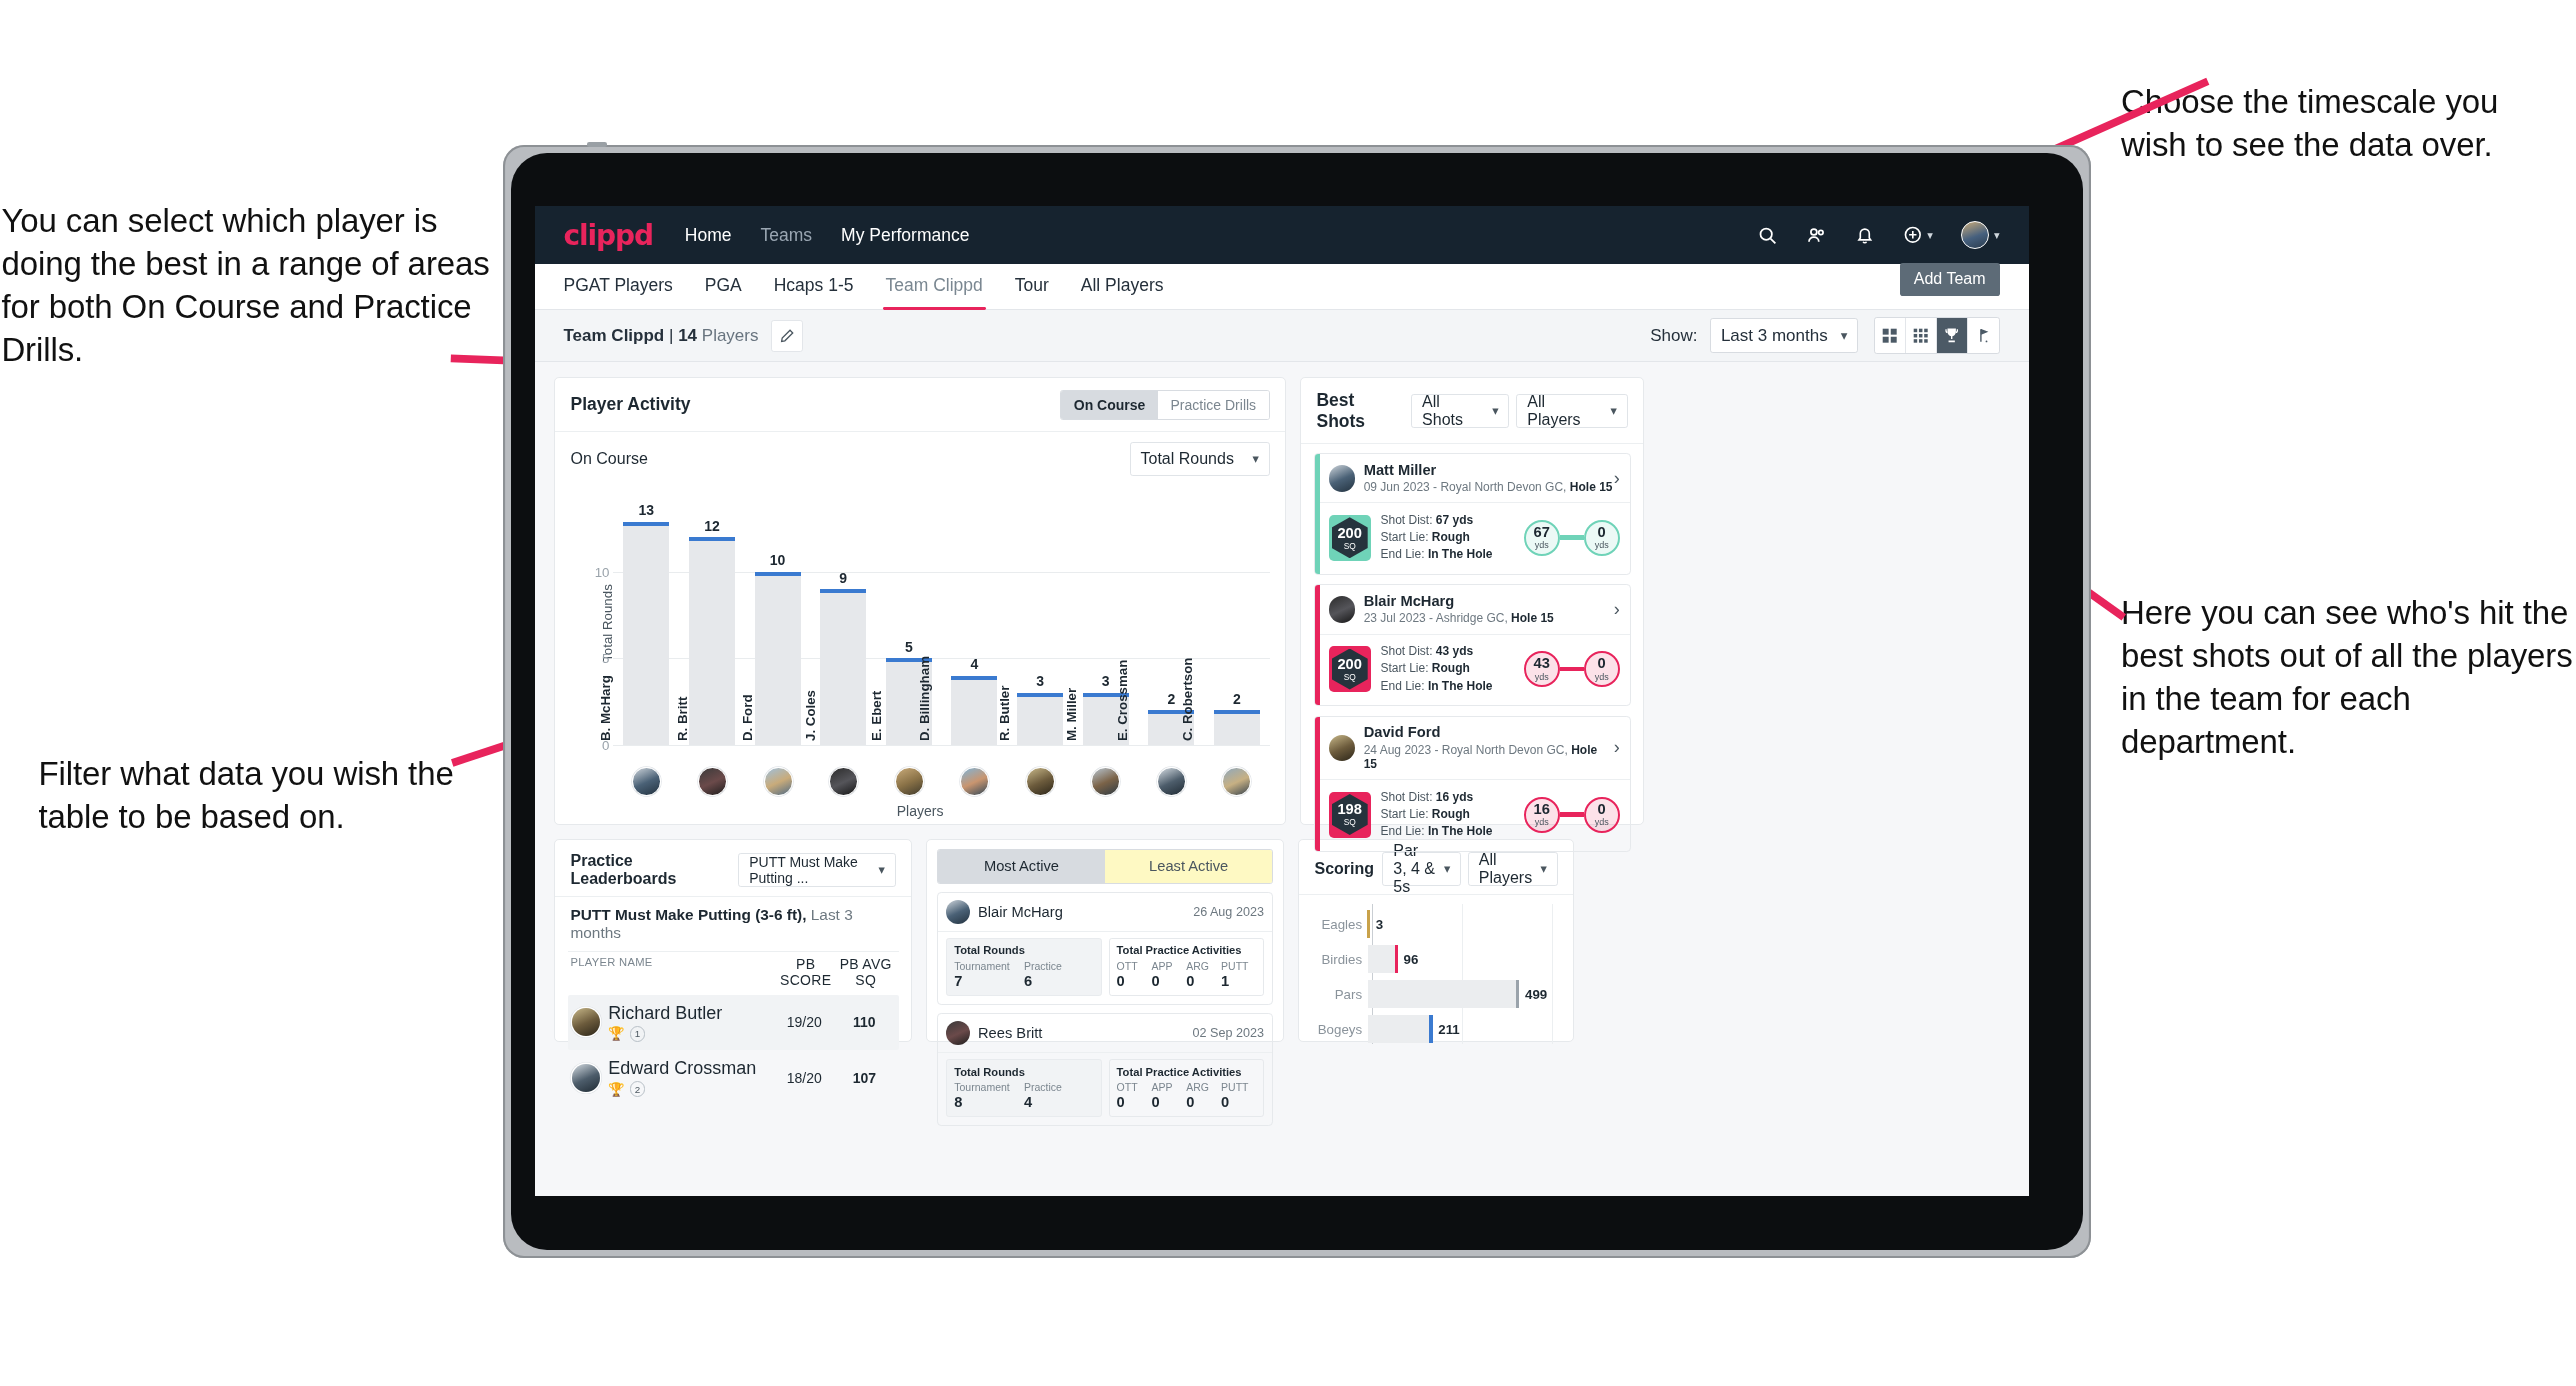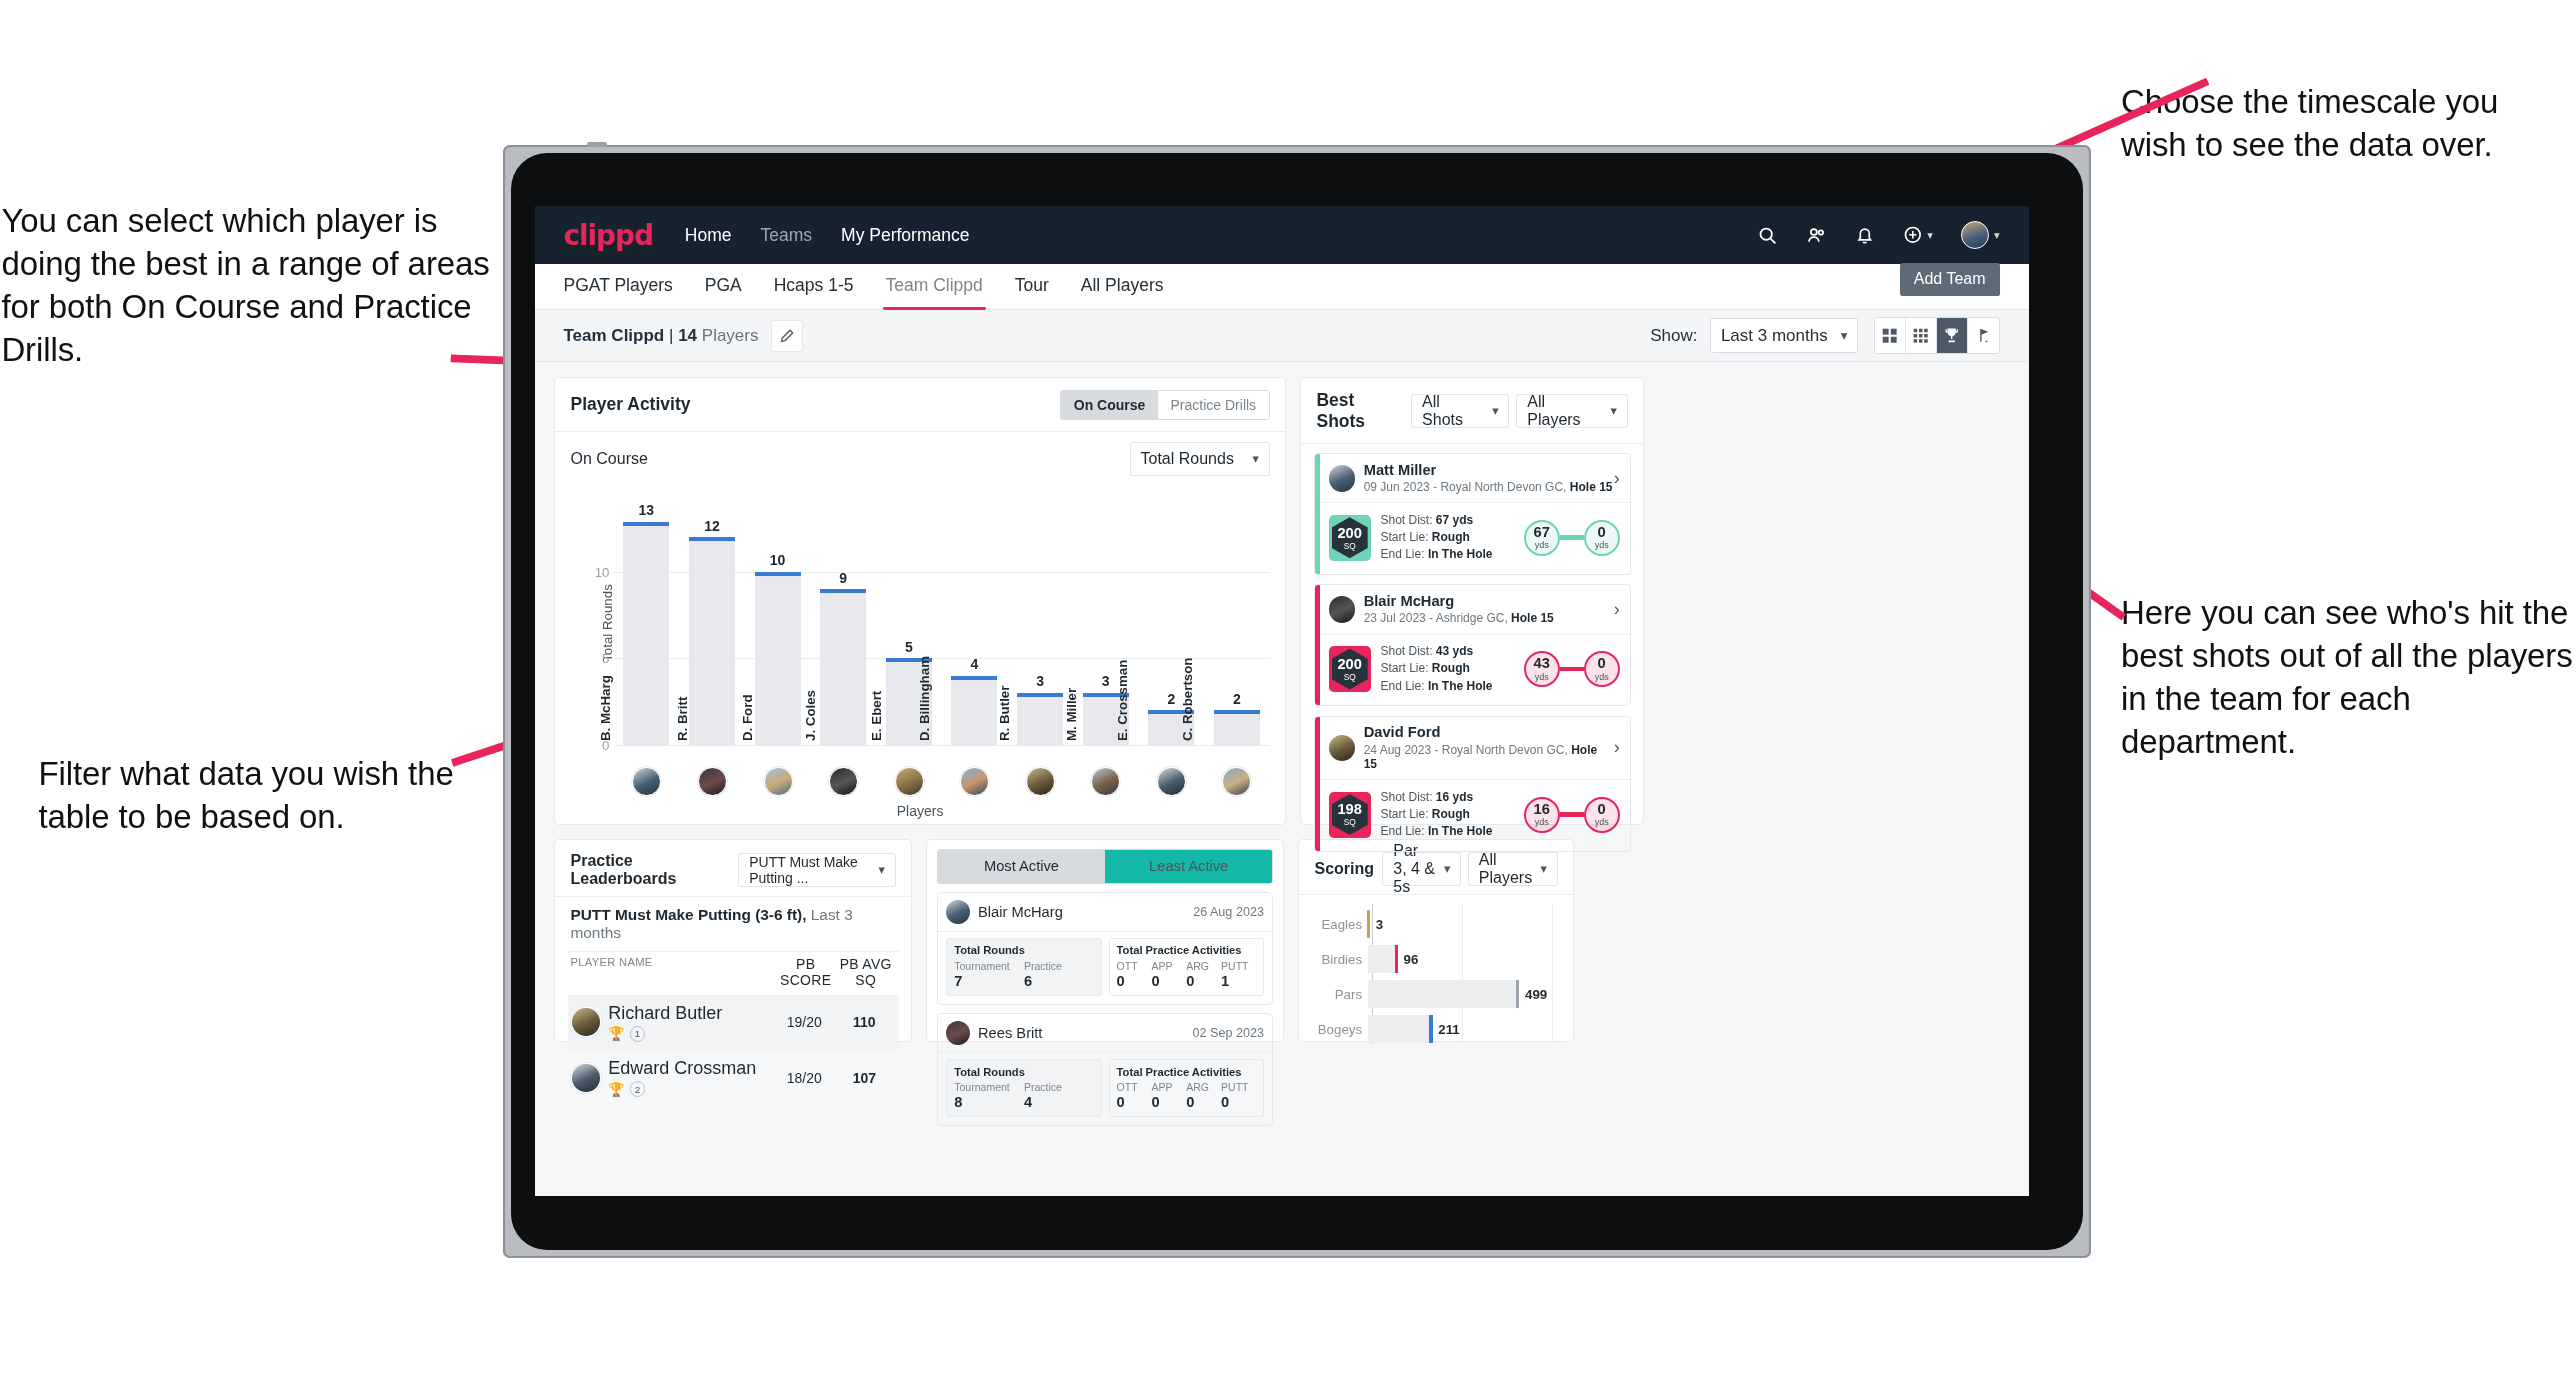--- a/index.html
+++ b/index.html
@@ -11,21 +11,21 @@
   #anno-left-top   { left:1.4px;   top:200px;  width:490px; }
   #anno-left-bot   { left:1.4px;   top:753px; width:483px;padding-left:37px; }
   #anno-right-top  { left:2121px; top:81px;  width:448px; }
   #anno-right-mid  { left:2121px; top:592px;  width:455px; }
   #anno-right-bot  { left:2121px; top:890px; width:455px; }
 
   .arrow { position:absolute; pointer-events:none; }
 
   
   #tablet { position:absolute; left:503px; top:145px; width:1588px; height:1113px;
-            background:#b9bcc0; border-radius:7px;
+            background:#b9bcc0; border-radius:21px;
             box-shadow: inset 0 0 0 2.1px #8d9195; }
   #tablet:before { content:""; position:absolute; left:84px; top:-3.5px; width:19.6px; height:5.6px; background:#9aa0a5; border-radius:2.1px;}
   #bezel { position:absolute; left:7.7px; top:7.7px; right:7.7px; bottom:7.7px; background:#0c0e10; border-radius:36px; }
   #screen { position:absolute; left:31.5px; top:61px; width:1494px; height:990px; background:#f6f7f9; overflow:hidden; }
 
   
   #navbar { height:58px; background:#16232f; display:flex; align-items:center; padding:0 29px; }
   .brand { color:#e8245c; font-size:28px; font-weight:700; letter-spacing:-1.1px; margin-right:32px; font-family:"DejaVu Sans", sans-serif; }
   .navlink { color:#ffffff; font-size:17.5px; margin-right:29px; }
   .navlink.dim { color:#9aa6b2; }
@@ -134,21 +134,21 @@
   .lbrow.hl { background:#f1f3f5; border-radius:2.1px; }
   .lb-av { width:28px; height:28px; border-radius:50%; margin-right:8.4px; flex:0 0 auto; box-shadow:0 0 0 1.4px #fff, 0 0 0 2.1px #dfe3e7; }
   .lb-name { font-size:18px; color:#1d2831; }
   .lb-badges { display:flex; align-items:center; margin-top:2.1px; }
   .trophy { font-size:13.3px; line-height:1; }
   .rank { width:15.4px; height:15.4px; border-radius:50%; border:0.7px solid #b8c0c7; font-size:9.8px; color:#4a565f; display:flex; align-items:center; justify-content:center; margin-left:4.9px; }
   .c-score { width:60px; text-align:center; font-size:14px; color:#1d2831; }
   .c-sq { width:60px; text-align:center; font-size:14px; font-weight:700; color:#1d2831; }
 
   .tabs2 { display:flex; margin:8.4px 9.8px 0 9.8px; border:0.7px solid #d8dce1; border-radius:2.8px; overflow:hidden; }
-  .tabs2 div { flex:1; text-align:center; padding:8.4px 0; font-size:14.7px; color:#4a565f; background:#14b8a6; }
+  .tabs2 div { flex:1; text-align:center; padding:8.4px 0; font-size:14.7px; color:#4a565f; background:#fef9c3; }
   .tabs2 div.on { background:#d7dbe0; color:#1d2831; }
   .actcard { margin:8.4px 9.8px 0 9.8px; border:0.7px solid #e6e9ec; border-radius:4.2px; }
   .ac-hd { display:flex; align-items:center; padding:7px 8.4px; }
   .ac-av { width:24px; height:24px; border-radius:50%; margin-right:7.7px; }
   .ac-name { font-size:14.7px; color:#1d2831; }
   .ac-date { margin-left:auto; font-size:12.6px; color:#6d7880; }
   .ac-body { display:flex; gap:7px; padding:5.6px 8.4px 8.4px 8.4px; border-top:0.7px solid #eceff1; }
   .mini { flex:1; border:0.7px solid #e6e9ec; border-radius:2.8px; padding:5.6px 7px; }
   .mini.grey { background:#f1f3f5; border-color:#e8ebee; }
   .mini-t { font-size:11.2px; font-weight:700; color:#1d2831; margin-bottom:3.5px; }

